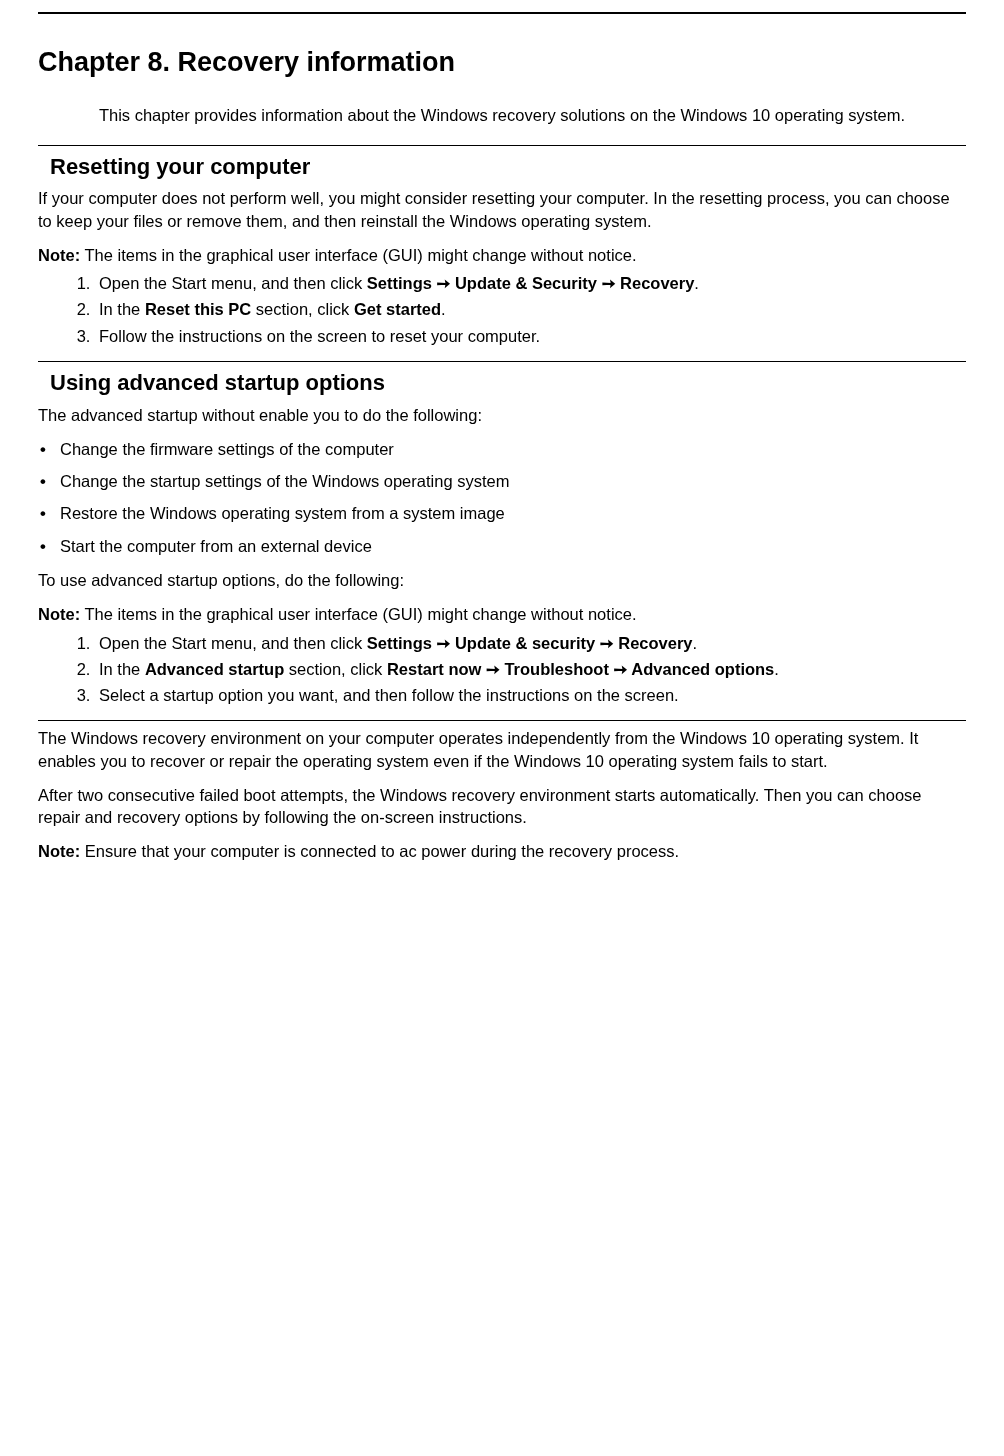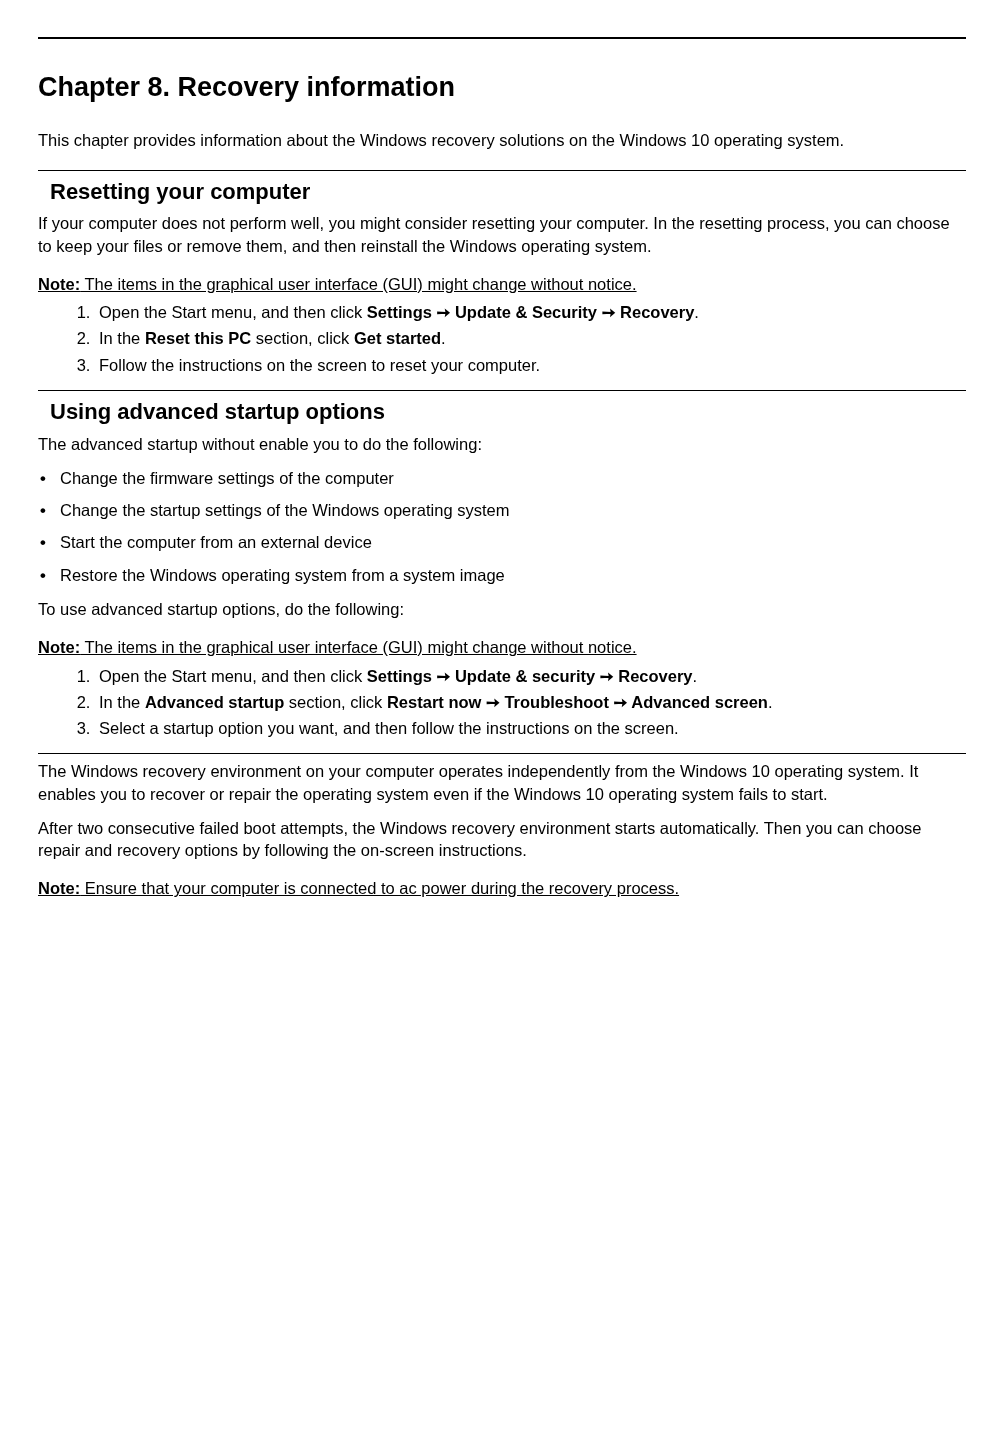--- a/index.html
+++ b/index.html
@@ -7,52 +7,52 @@
     margin: 0;
     padding: 0;
     color: #000;
     font-size: 16.5px;
     line-height: 1.35;
   }
   .page {
     width: 1004px;
     height: 1036px;
     box-sizing: border-box;
-    padding: 37px 38px 20px 38px;
+    padding: 12px 38px 20px 38px;
     position: relative;
   }
   .top-rule {
     border-top: 2px solid #000;
     height: 0;
     margin-bottom: 30px;
   }
   h1.chapter-title {
     font-size: 27px;
     font-weight: bold;
     margin: 0 0 24px 0;
   }
   .intro {
     margin-bottom: 18px;
+    text-align: center;
   }
   .section-rule {
     border-top: 1.5px solid #000;
     height: 0;
     margin: 12px 0 4px 0;
   }
   h2.section-heading {
     font-size: 22px;
     font-weight: bold;
     margin: 6px 0 4px 12px;
   }
   p {
     margin: 6px 0 12px 0;
   }
   .note {
-    margin: 16px 0 6px 0;
-    text-decoration: underline;
+    margin: 4px 0 6px 0;
   }
   .note-label {
     font-weight: bold;
   }
   ol {
     margin: 4px 0 14px 0;
     padding-left: 40px;
   }
   ol li {
     margin: 4px 17px;
@@ -121,33 +121,33 @@
     </li>
     <li>Follow the instructions on the screen to reset your computer.</li>
   </ol>
 
   <div class="section-rule"></div>
   <h2 class="section-heading">Using advanced startup options</h2>
   <p>The advanced startup without enable you to do the following:</p>
   <ul class="bullets">
     <li>Change the firmware settings of the computer</li>
     <li>Change the startup settings of the Windows operating system</li>
+    <li>Restore the Windows operating system from a system image</li>
     <li>Start the computer from an external device</li>
-    <li>Restore the Windows operating system from a system image</li>
   </ul>
   <p>To use advanced startup options, do the following:</p>
   <p class="note">
     <span class="note-label">Note:</span><span>  The items in the graphical user interface (GUI) might change without notice.</span>
   </p>
   <ol>
     <li>
       <span>Open the Start menu, and then click </span><span class="bold">Settings</span><span class="arrow"> ➙ </span><span class="bold">Update &amp; security</span><span class="arrow"> ➙ </span><span class="bold">Recovery</span><span>.</span>
     </li>
     <li>
-      <span>In the </span><span class="bold">Advanced startup</span><span> section, click </span><span class="bold">Restart now</span><span class="arrow"> ➙ </span><span class="bold">Troubleshoot</span><span class="arrow"> ➙ </span><span class="bold">Advanced screen</span><span>.</span>
+      <span>In the </span><span class="bold">Advanced startup</span><span> section, click </span><span class="bold">Restart now</span><span class="arrow"> ➙ </span><span class="bold">Troubleshoot</span><span class="arrow"> ➙ </span><span class="bold">Advanced options</span><span>.</span>
     </li>
     <li>Select a startup option you want, and then follow the instructions on the screen.</li>
   </ol>
 
   <div class="section-rule"></div>
   <p>The Windows recovery environment on your computer operates independently from the Windows 10 operating system. It enables you to recover or repair the operating system even if the Windows 10 operating system fails to start.</p>
   <p>After two consecutive failed boot attempts, the Windows recovery environment starts automatically. Then you can choose repair and recovery options by following the on-screen instructions.</p>
   <p class="note">
     <span class="note-label">Note:</span><span>  Ensure that your computer is connected to ac power during the recovery process.</span>
   </p>

